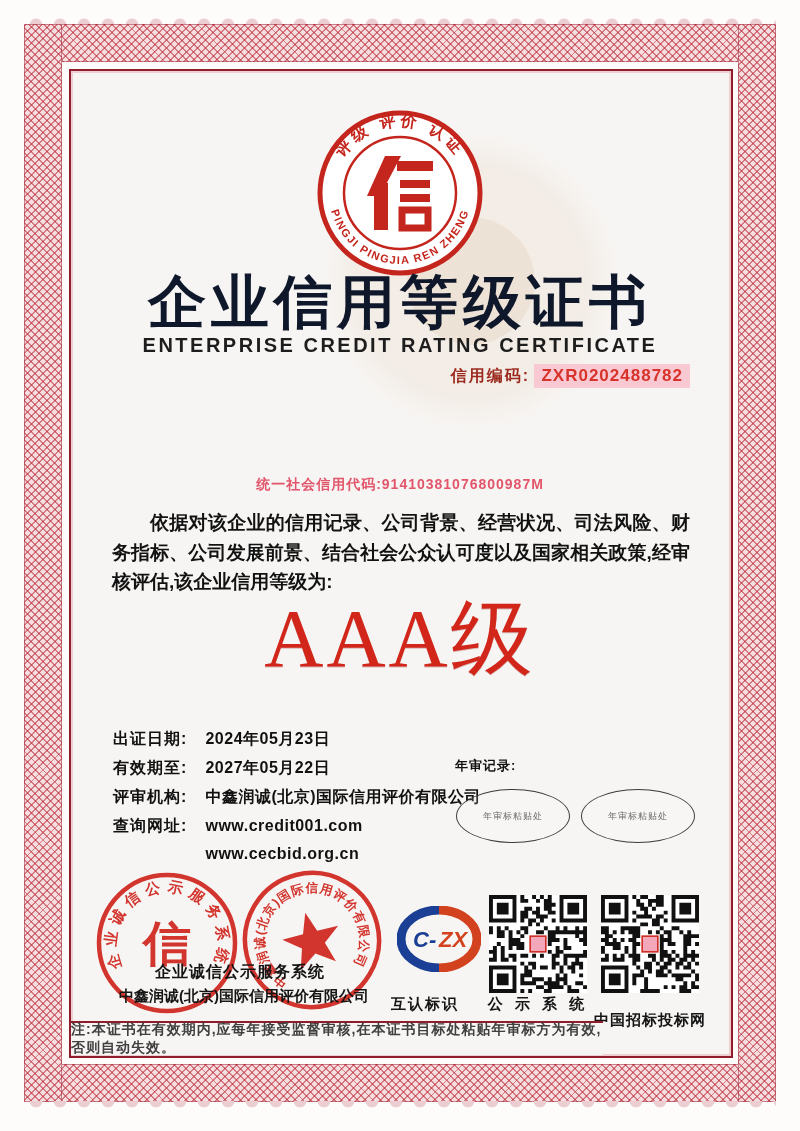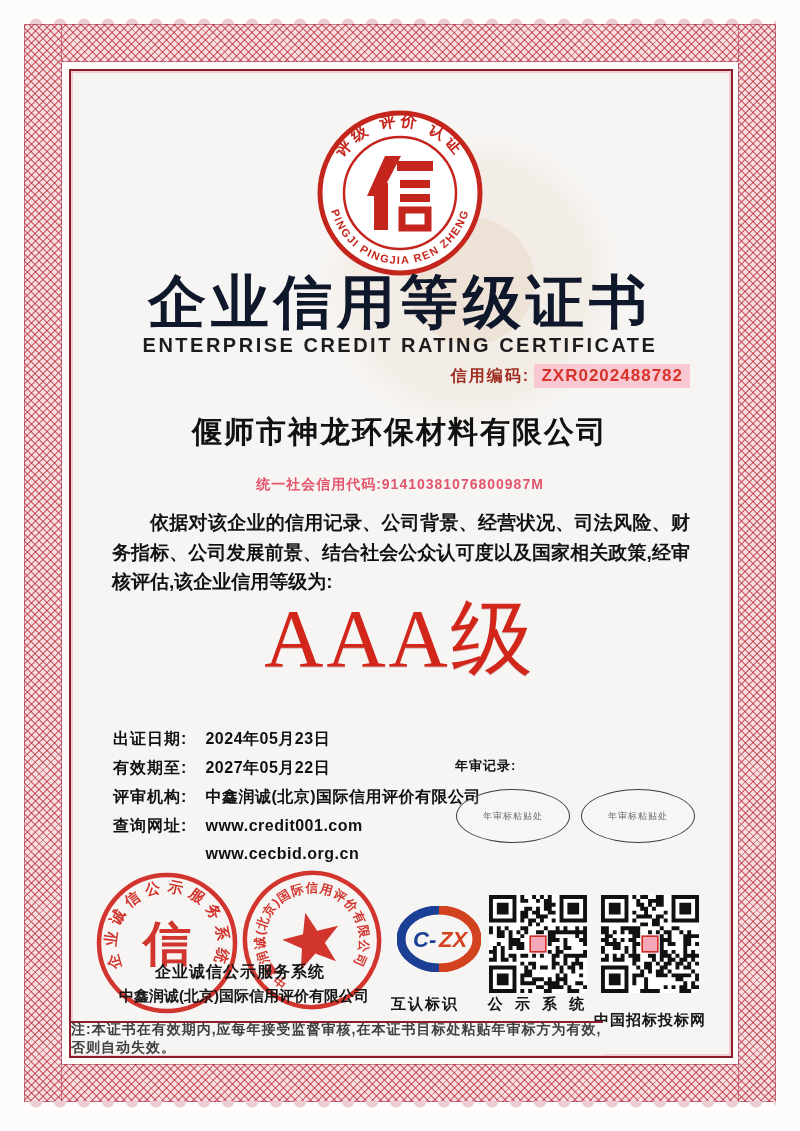--- a/index.html
+++ b/index.html
@@ -146,21 +146,20 @@
   </svg>
 
   <div class="title">企业信用等级证书</div>
   <div class="subtitle">ENTERPRISE CREDIT RATING CERTIFICATE</div>
 
   <div class="credit-line">
     <span class="lbl">信用编码:</span>
     <span class="val">ZXR0202488782</span>
   </div>
 
-  <div class="company">偃师市神龙环保材料有限公司</div>
   <div class="uscc">统一社会信用代码:91410381076800987M</div>
 
   <div class="body-text">依据对该企业的信用记录、公司背景、经营状况、司法风险、财务指标、公司发展前景、结合社会公众认可度以及国家相关政策,经审核评估,该企业信用等级为:</div>
 
   <div class="rating">AAA级</div>
 
   <div class="details">
     <div class="drow">
       <span class="dl">出证日期:</span>
       <span class="dv">2024年05月23日</span>

